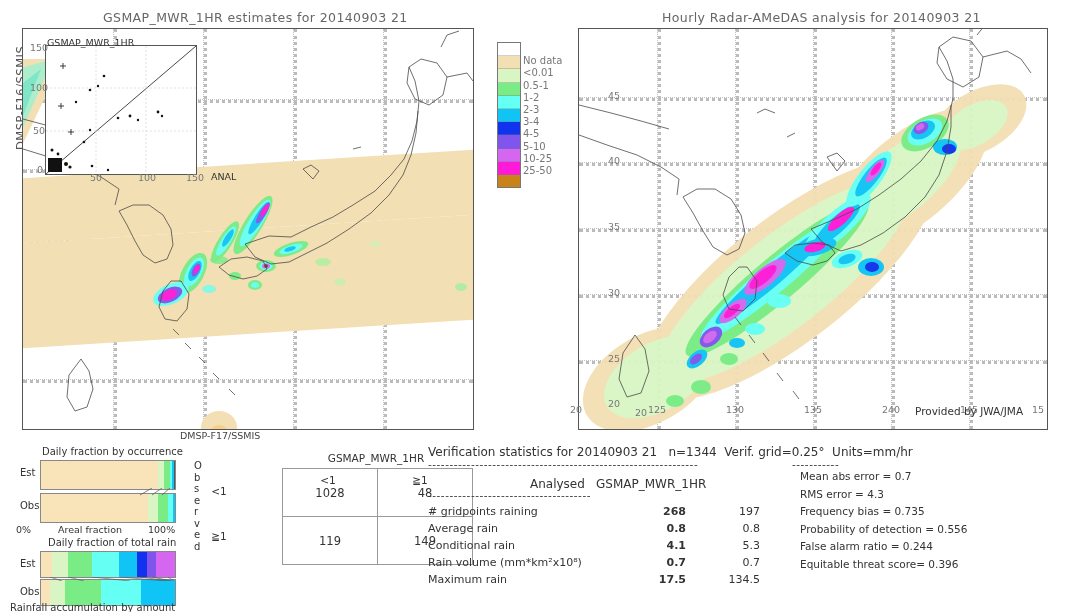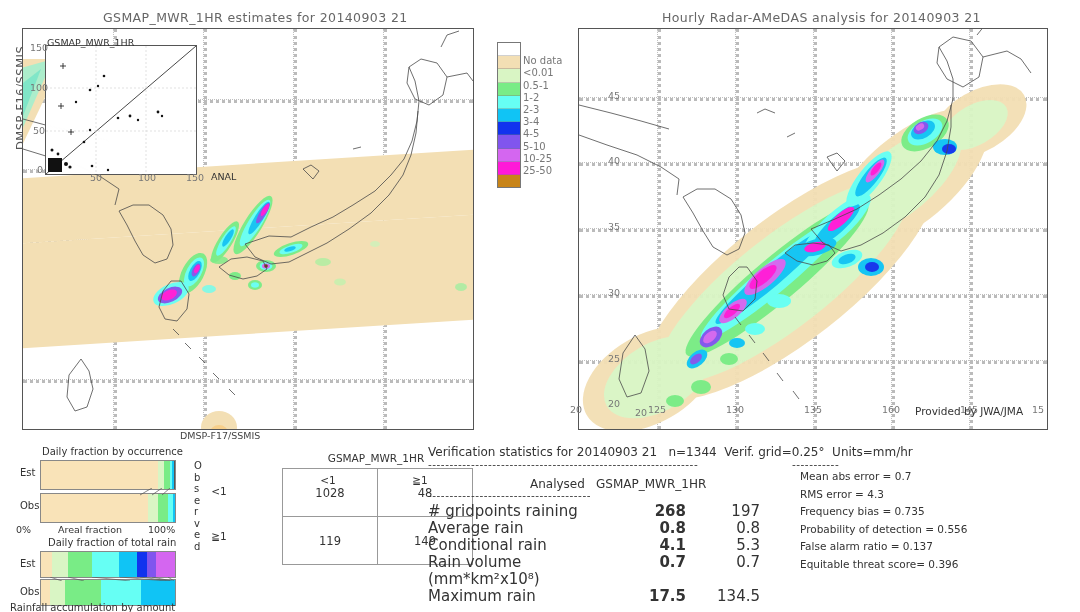--- a/index.html
+++ b/index.html
@@ -36,21 +36,21 @@
   }
   .thdr{font-size:10.5px;color:#333;text-align:center;}
   
   .sbar{display:flex;height:30px;border:1px solid #888;box-sizing:border-box;}
   .sbar > div{height:100%;}
   .bartitle{font-size:10px;color:#333;text-align:center;white-space:nowrap;}
   .barlab{font-size:10px;color:#333;}
   
   .stl{font-size:12px;color:#333;white-space:pre;line-height:16.5px;}
   .dash{font-size:10.5px;color:#333;white-space:pre;letter-spacing:.5px;}
-  .statrow{display:flex;font-size:15px;color:#333;line-height:17px;}
+  .statrow{display:flex;font-size:11px;color:#333;line-height:17px;}
   .statrow .nm{width:196px;}
   .statrow .v1{width:62px;text-align:right;font-weight:bold;}
   .statrow .v2{width:74px;text-align:right;}
   .scoreline{font-size:10.5px;color:#333;line-height:17.6px;white-space:nowrap;}
 </style>
 </head>
 <body>
 
 <div class="abs ttl" style="left:103px;top:10px;">GSMAP_MWR_1HR estimates for 20140903 21</div>
 
@@ -463,21 +463,21 @@
       <div class="v2">134.5</div>
     </div>
   </div>
 
 <div class="abs dash" style="left:792px;top:458px;overflow:hidden;width:120px;">-----------</div>
 <div class="abs" id="score-rows" style="left:800px;top:468px;">
     <div class="scoreline">Mean abs error = 0.7</div>
     <div class="scoreline">RMS error = 4.3</div>
     <div class="scoreline">Frequency bias = 0.735</div>
     <div class="scoreline">Probability of detection = 0.556</div>
-    <div class="scoreline">False alarm ratio = 0.137</div>
+    <div class="scoreline">False alarm ratio = 0.244</div>
     <div class="scoreline">Equitable threat score= 0.396</div>
   </div>
 
 <div class="abs" id="cblabels" style="left:497px;top:42px;width:90px;height:140px;pointer-events:none;">
     <div class="cblab" style="top: 13.2px;">No data</div>
     <div class="cblab" style="top: 25.4px;">&lt;0.01</div>
     <div class="cblab" style="top: 37.6px;">0.5-1</div>
     <div class="cblab" style="top: 49.8px;">1-2</div>
     <div class="cblab" style="top: 62px;">2-3</div>
     <div class="cblab" style="top: 74.2px;">3-4</div>
@@ -485,21 +485,21 @@
     <div class="cblab" style="top: 98.6px;">5-10</div>
     <div class="cblab" style="top: 110.8px;">10-25</div>
     <div class="cblab" style="top: 123px;">25-50</div>
   </div>
 
 <div class="abs" id="rm-lon">
     <div class="abs axlab" style="left: 570px; top: 404px;">20</div>
     <div class="abs axlab" style="left: 648px; top: 404px;">125</div>
     <div class="abs axlab" style="left: 726px; top: 404px;">130</div>
     <div class="abs axlab" style="left: 804px; top: 404px; text-align: center;">135</div>
-    <div class="abs axlab" style="left: 882px; top: 404px;">160</div>
+    <div class="abs axlab" style="left: 882px; top: 404px;">240</div>
     <div class="abs axlab" style="left: 960px; top: 404px;">145</div>
     <div class="abs axlab" style="left: 1032px; top: 404px;">15</div>
   </div>
 <div class="abs" id="rm-lat">
     <div class="abs axlab" style="left: 608px; top: 90px;">45</div>
     <div class="abs axlab" style="left: 608px; top: 155px;">40</div>
     <div class="abs axlab" style="left: 608px; top: 221px;">35</div>
     <div class="abs axlab" style="left: 608px; top: 287px;">30</div>
     <div class="abs axlab" style="left: 608px; top: 353px;">25</div>
     <div class="abs axlab" style="left: 608px; top: 398px;">20</div>

